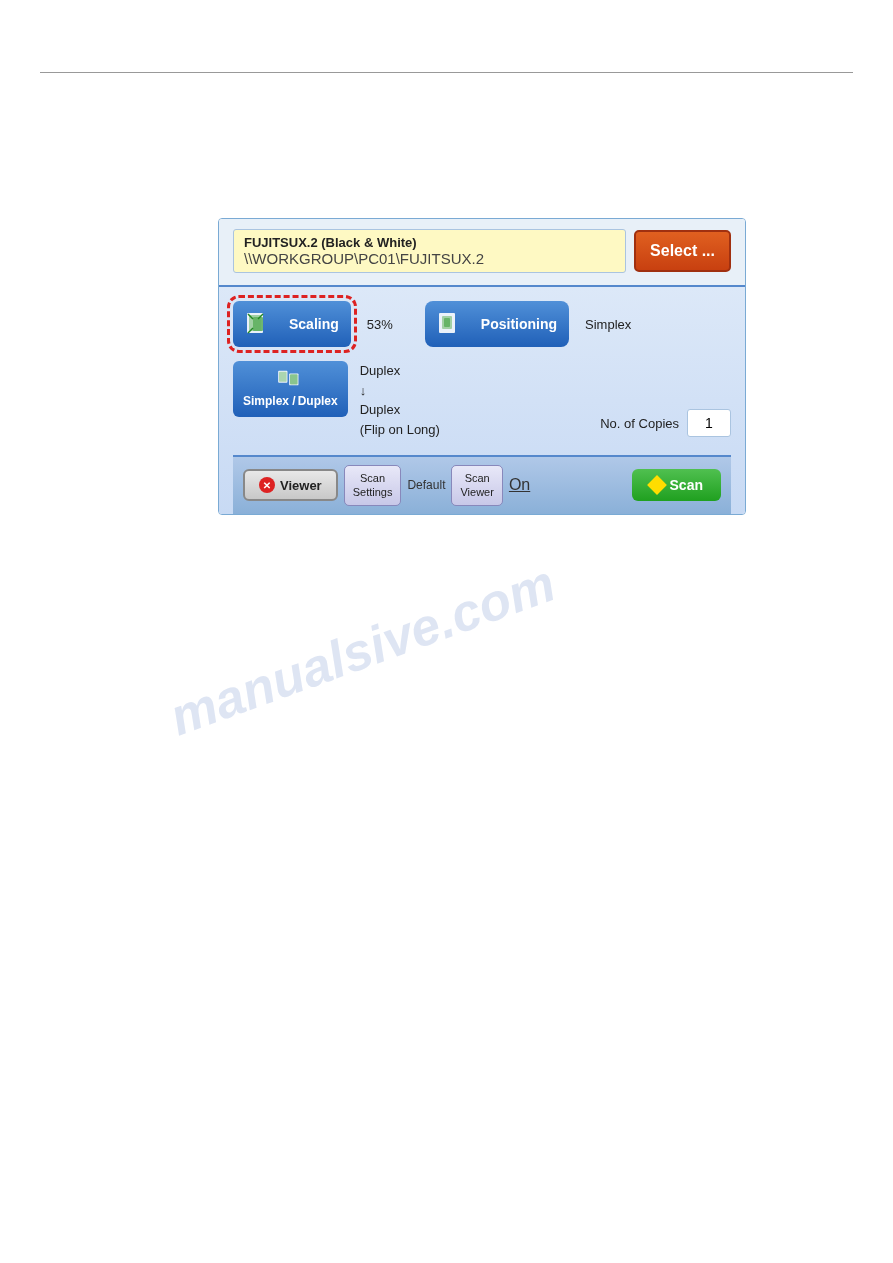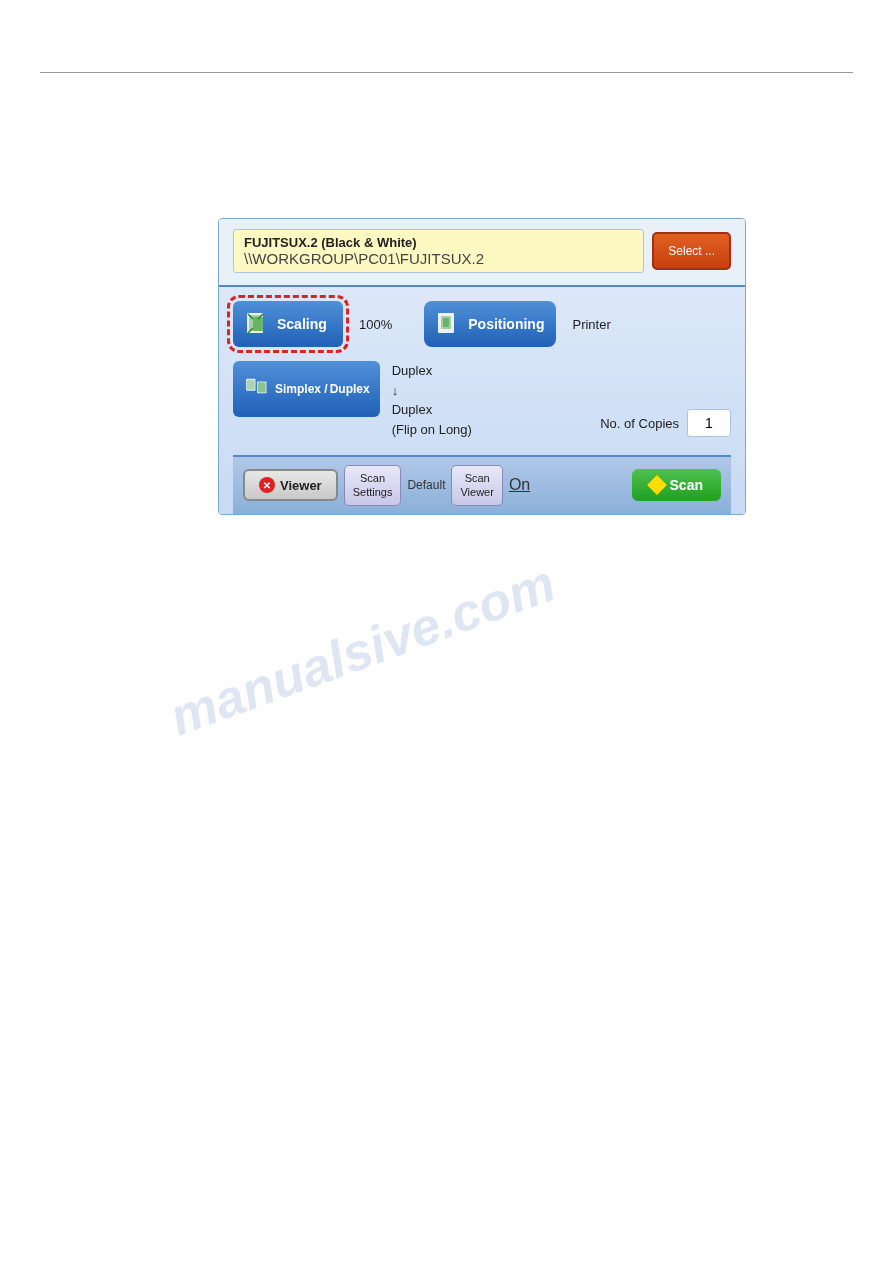--- a/index.html
+++ b/index.html
@@ -78,22 +78,22 @@
       font-size: 15px;
       color: #444;
     }
 
     .select-button {
       background: linear-gradient(180deg, #e06020 0%, #c84010 100%);
       color: white;
       border: 2px solid #a03010;
       border-radius: 5px;
       padding: 10px 14px;
-      font-size: 12px;
-      font-weight: normal;
+      font-size: 16px;
+      font-weight: bold;
       cursor: pointer;
       min-width: 70px;
       text-align: center;
     }
 
     
     .options-area {
       background: linear-gradient(180deg, #dce8f8 0%, #c8daf4 100%);
       padding: 14px 14px 0 14px;
     }
@@ -107,21 +107,21 @@
 
     .option-button {
       background: linear-gradient(180deg, #5090d8 0%, #2060b8 100%);
       color: white;
       border: none;
       border-radius: 6px;
       padding: 0;
       cursor: pointer;
       display: flex;
       align-items: center;
-      gap: 6px;
+      gap: 18px;
       min-width: 110px;
       height: 46px;
       padding: 0 12px;
       font-size: 14px;
       font-weight: bold;
     }
 
     .option-button.scaling-btn {
       outline: 3px dashed #dd2222;
       outline-offset: 3px;
@@ -310,35 +310,35 @@
           <svg class="option-icon" viewBox="0 0 26 26" xmlns="http://www.w3.org/2000/svg">
             <rect x="2" y="2" width="16" height="20" rx="1" fill="white" opacity="0.9"></rect>
             <rect x="4" y="4" width="12" height="16" rx="1" fill="#90c890" opacity="0.8"></rect>
             <rect x="8" y="6" width="10" height="14" rx="1" fill="#60b060" opacity="0.9"></rect>
             <line x1="3" y1="3" x2="8" y2="8" stroke="#228822" stroke-width="1.5"></line>
             <line x1="18" y1="3" x2="13" y2="8" stroke="#228822" stroke-width="1.5"></line>
             <line x1="3" y1="22" x2="8" y2="17" stroke="#228822" stroke-width="1.5"></line>
           </svg>
           <span>Scaling</span>
         </button>
-        <span class="option-value">100%</span>
+        <span class="option-value">53%</span>
 
         <button class="option-button" style="margin-left: 20px; border-radius: 8px;">
           <svg class="option-icon" viewBox="0 0 26 26" xmlns="http://www.w3.org/2000/svg">
             <rect x="2" y="2" width="16" height="20" rx="1" fill="white" opacity="0.9"></rect>
             <rect x="5" y="5" width="10" height="13" rx="1" fill="#90c890" opacity="0.8"></rect>
             <rect x="7" y="7" width="6" height="9" rx="1" fill="#60b060" opacity="0.9"></rect>
           </svg>
           <span>Positioning</span>
         </button>
-        <span class="option-value-text">Printer</span>
+        <span class="option-value-text">Simplex</span>
       </div>
 
       <div class="simplex-row">
-        <button class="option-button" style="flex-direction: row; align-items: center; height: 56px; padding: 11px 10px; min-width: 110px; justify-content: center; gap: 2px;">
+        <button class="option-button" style="flex-direction: column; align-items: center; height: 56px; padding: 11px 10px; min-width: 110px; justify-content: center; gap: 2px;">
           <svg class="option-icon" viewBox="0 0 30 26" xmlns="http://www.w3.org/2000/svg" style="width:30px;height:22px;">
             <rect x="1" y="1" width="11" height="14" rx="1" fill="white" opacity="0.9"></rect>
             <rect x="2" y="2" width="9" height="12" rx="1" fill="#90c890" opacity="0.7"></rect>
             <rect x="14" y="4" width="11" height="14" rx="1" fill="white" opacity="0.9"></rect>
             <rect x="15" y="5" width="9" height="12" rx="1" fill="#60b060" opacity="0.7"></rect>
           </svg>
           <div style="display:flex; gap:2px; font-size:12px;">
             <span>Simplex /</span>
             <span>Duplex</span>
           </div>

